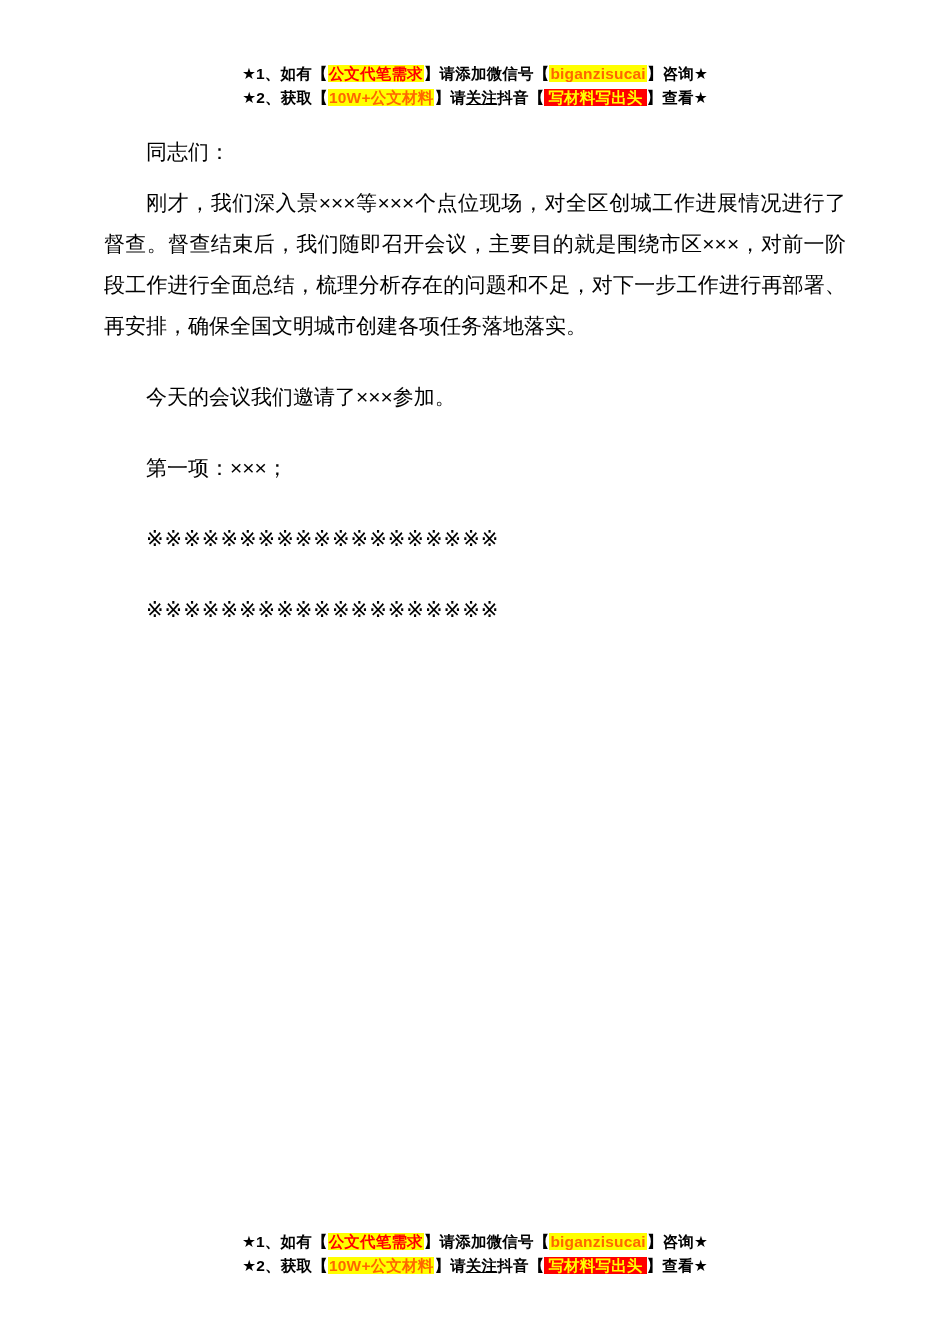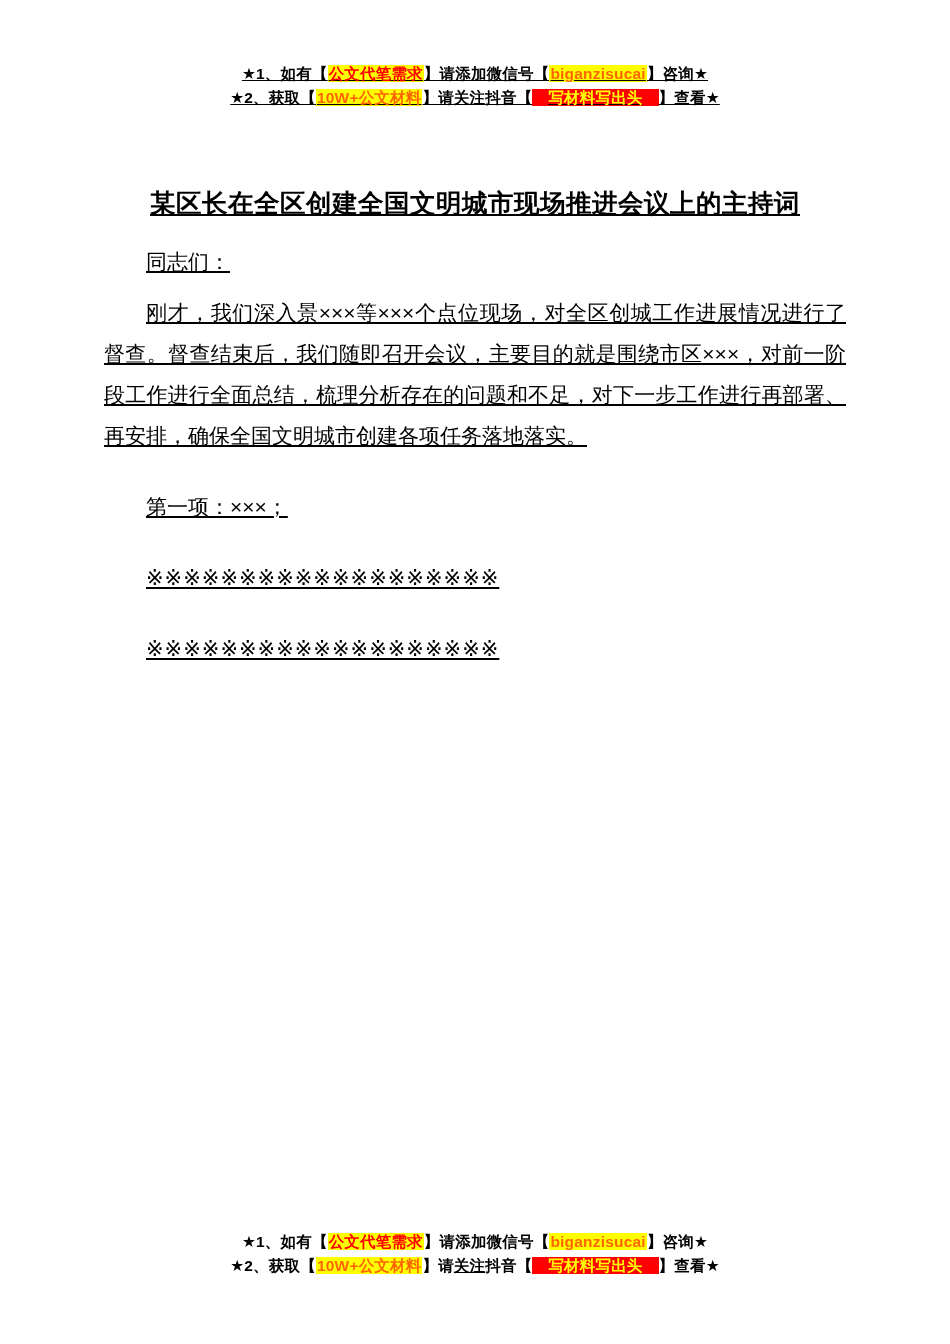--- a/index.html
+++ b/index.html
@@ -15,21 +15,20 @@
     position: relative;
     overflow: hidden;
   }
 
   .page {
     width: 950px;
     height: 1344px;
     box-sizing: border-box;
     padding: 0 104px;
     position: relative;
-    text-decoration: underline;
   }
 
   
   .banner {
     text-align: center;
     font-size: 15.5px;
     font-weight: bold;
     line-height: 1.55;
     letter-spacing: 0.2px;
     white-space: nowrap;
@@ -52,21 +51,21 @@
     padding: 0 1px;
   }
   .hl-yellow-orange {
     background: #ffff00;
     color: #ff6600;
     padding: 0 1px;
   }
   .hl-red-yellowtext {
     background: #ff0000;
     color: #ffff00;
-    padding: 0 16px;
+    padding: 0 4px;
   }
   .underline {
     text-decoration: underline;
   }
 
   
   .doc-title {
     margin-top: 76px;
     font-size: 25.5px;
     font-weight: bold;
@@ -104,25 +103,25 @@
 
   <div class="banner banner-top">
     <span class="line">
       <span>★1、如有【</span><span class="hl-yellow">公文代笔需求</span><span>】请添加微信号【</span><span class="hl-yellow-orange">biganzisucai</span><span>】咨询★</span>
     </span>
     <span class="line">
       <span>★2、获取【</span><span class="hl-yellow-orange">10W+公文材料</span><span>】请</span><span class="underline">关注</span><span>抖音【</span><span class="hl-red-yellowtext">写材料写出头</span><span>】查看★</span>
     </span>
   </div>
 
-  <h1 class="doc-title">某区长在全区创建全国文明城市现场推进会议上的主持词</h1>
 
   <div class="doc-body">
     <p class="para tight">同志们：</p>
     <p class="para spaced">刚才，我们深入景×××等×××个点位现场，对全区创城工作进展情况进行了督查。督查结束后，我们随即召开会议，主要目的就是围绕市区×××，对前一阶段工作进行全面总结，梳理分析存在的问题和不足，对下一步工作进行再部署、再安排，确保全国文明城市创建各项任务落地落实。</p>
+    <p class="para spaced">今天的会议我们邀请了×××参加。</p>
     <p class="para spaced">第一项：×××；</p>
     <p class="para spaced stars">※※※※※※※※※※※※※※※※※※※</p>
     <p class="para stars">※※※※※※※※※※※※※※※※※※※</p>
   </div>
 
   <div class="banner banner-bottom">
     <span class="line">
       <span>★1、如有【</span><span class="hl-yellow">公文代笔需求</span><span>】请添加微信号【</span><span class="hl-yellow-orange">biganzisucai</span><span>】咨询★</span>
     </span>
     <span class="line">

